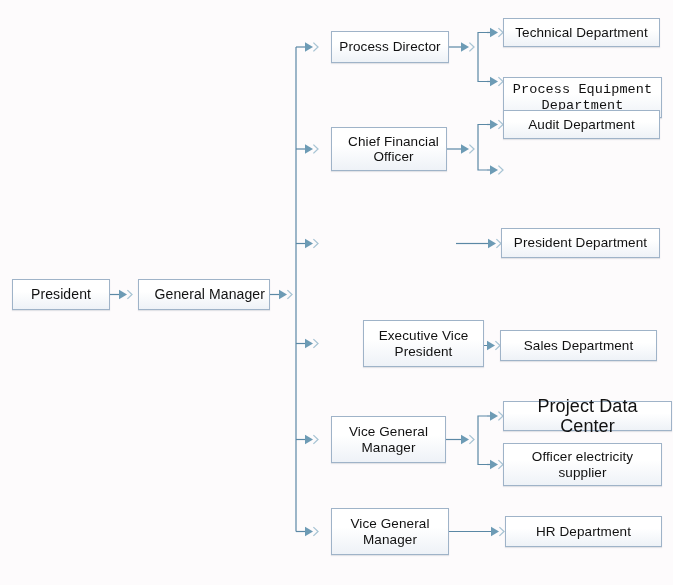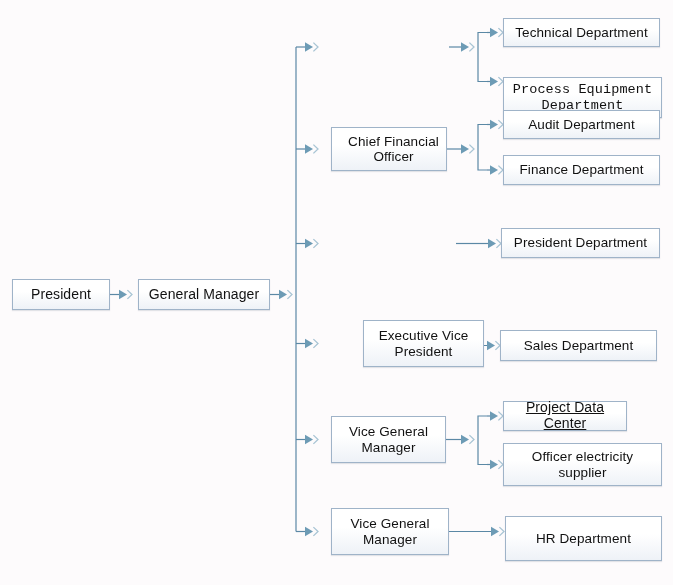--- a/index.html
+++ b/index.html
@@ -93,22 +93,25 @@
       <path d="M487,416 L490,416" marker-end="url(#arw)"></path>
       <path d="M487,464.5 L490,464.5" marker-end="url(#arw)"></path>
 
       <path d="M449,531.5 L491,531.5" marker-end="url(#arw)"></path>
     </g>
   </svg>
 
   <div class="node" style="left: 12px; top: 279px; width: 98px; height: 31px; font-size: 14px; border-color: rgb(159, 179, 200); background-image: linear-gradient(rgb(255, 255, 255) 0%, rgb(255, 255, 255) 40%, rgb(238, 242, 247) 100%);">
     <span>President</span>
   </div>
-  <div class="node" style="left: 138px; top: 279px; width: 132px; height: 31px; font-size: 14px; border-color: rgb(159, 179, 200); background-image: linear-gradient(rgb(255, 255, 255) 0%, rgb(255, 255, 255) 40%, rgb(238, 242, 247) 100%);">
+  <div class="node" style="left: 138px; top: 279px; width: 132px; height: 31px; font-size: 14px; border-color: rgb(159, 179, 200); background-image: linear-gradient(rgb(255, 255, 255) 0%, rgb(255, 255, 255) 40%, rgb(238, 242, 247) 100%); justify-content: flex-end;">
     <span>General Manager</span>
+  </div>
+  <div class="node" style="left: 331px; top: 31px; width: 118px; height: 32px; font-size: 13.5px; border-color: rgb(159, 179, 200); background-image: linear-gradient(rgb(255, 255, 255) 0%, rgb(255, 255, 255) 40%, rgb(238, 242, 247) 100%);">
+    <span>Process Director</span>
   </div>
   <div class="node" style="left: 331px; top: 127px; width: 116px; height: 44px; font-size: 13.5px; border-color: rgb(159, 179, 200); background-image: linear-gradient(rgb(255, 255, 255) 0%, rgb(255, 255, 255) 40%, rgb(238, 242, 247) 100%); padding-left: 9px;">
     <span>Chief Financial Officer</span>
   </div>
   <div class="node" style="left: 331px; top: 320px; width: 121px; height: 47px; font-size: 13.5px; border-color: rgb(159, 179, 200); background-image: linear-gradient(rgb(255, 255, 255) 0%, rgb(255, 255, 255) 40%, rgb(238, 242, 247) 100%); margin-left: 32px;">
     <span>Executive Vice President</span>
   </div>
   <div class="node" style="left: 331px; top: 416px; width: 115px; height: 47px; font-size: 13.5px; border-color: rgb(159, 179, 200); background-image: linear-gradient(rgb(255, 255, 255) 0%, rgb(255, 255, 255) 40%, rgb(238, 242, 247) 100%);">
     <span>Vice General Manager</span>
   </div>
@@ -117,32 +120,29 @@
   </div>
   <div class="node" style="left: 503px; top: 18px; width: 157px; height: 29px; font-size: 13.5px; border-color: rgb(159, 179, 200); background-image: linear-gradient(rgb(255, 255, 255) 0%, rgb(255, 255, 255) 40%, rgb(238, 242, 247) 100%);">
     <span>Technical Department</span>
   </div>
   <div class="node" style="left: 503px; top: 77px; width: 159px; height: 41px; font-size: 13.5px; border-color: rgb(159, 179, 200); background-image: linear-gradient(rgb(255, 255, 255) 0%, rgb(255, 255, 255) 40%, rgb(238, 242, 247) 100%); font-family: Liberation Mono, monospace;">
     <span>Process Equipment Department</span>
   </div>
   <div class="node" style="left: 503px; top: 110px; width: 157px; height: 29px; font-size: 13.5px; border-color: rgb(159, 179, 200); background-image: linear-gradient(rgb(255, 255, 255) 0%, rgb(255, 255, 255) 40%, rgb(238, 242, 247) 100%);">
     <span>Audit Department</span>
   </div>
-  <div class="node" style="left: 503px; top: 155px; width: 157px; height: 30px; font-size: 13.5px; border-color: rgb(159, 179, 200); background-image: linear-gradient(rgb(255, 255, 255) 0%, rgb(255, 255, 255) 40%, rgb(238, 242, 247) 100%);">
-    <span>Finance Department</span>
-  </div>
   <div class="node" style="left: 501px; top: 228px; width: 159px; height: 30px; font-size: 13.5px; border-color: rgb(159, 179, 200); background-image: linear-gradient(rgb(255, 255, 255) 0%, rgb(255, 255, 255) 40%, rgb(238, 242, 247) 100%);">
     <span>President Department</span>
   </div>
   <div class="node" style="left: 500px; top: 330px; width: 157px; height: 31px; font-size: 13.5px; border-color: rgb(159, 179, 200); background-image: linear-gradient(rgb(255, 255, 255) 0%, rgb(255, 255, 255) 40%, rgb(238, 242, 247) 100%);">
     <span>Sales Department</span>
   </div>
-  <div class="node" style="left: 503px; top: 401px; width: 124px; height: 30px; font-size: 14px; border-color: rgb(159, 179, 200); background-image: linear-gradient(rgb(255, 255, 255) 0%, rgb(255, 255, 255) 40%, rgb(238, 242, 247) 100%); text-decoration: underline;">
+  <div class="node" style="left: 503px; top: 401px; width: 169px; height: 30px; font-size: 18px; border-color: rgb(159, 179, 200); background-image: linear-gradient(rgb(255, 255, 255) 0%, rgb(255, 255, 255) 40%, rgb(238, 242, 247) 100%);">
     <span>Project Data Center</span>
   </div>
   <div class="node" style="left: 503px; top: 443px; width: 159px; height: 43px; font-size: 13.5px; border-color: rgb(159, 179, 200); background-image: linear-gradient(rgb(255, 255, 255) 0%, rgb(255, 255, 255) 40%, rgb(238, 242, 247) 100%);">
     <span>Officer electricity supplier</span>
   </div>
-  <div class="node" style="left: 505px; top: 516px; width: 157px; height: 45px; font-size: 13.5px; border-color: rgb(159, 179, 200); background-image: linear-gradient(rgb(255, 255, 255) 0%, rgb(255, 255, 255) 40%, rgb(238, 242, 247) 100%);">
+  <div class="node" style="left: 505px; top: 516px; width: 157px; height: 31px; font-size: 13.5px; border-color: rgb(159, 179, 200); background-image: linear-gradient(rgb(255, 255, 255) 0%, rgb(255, 255, 255) 40%, rgb(238, 242, 247) 100%);">
     <span>HR Department</span>
   </div>
 
 </div>
 
 </body></html>

